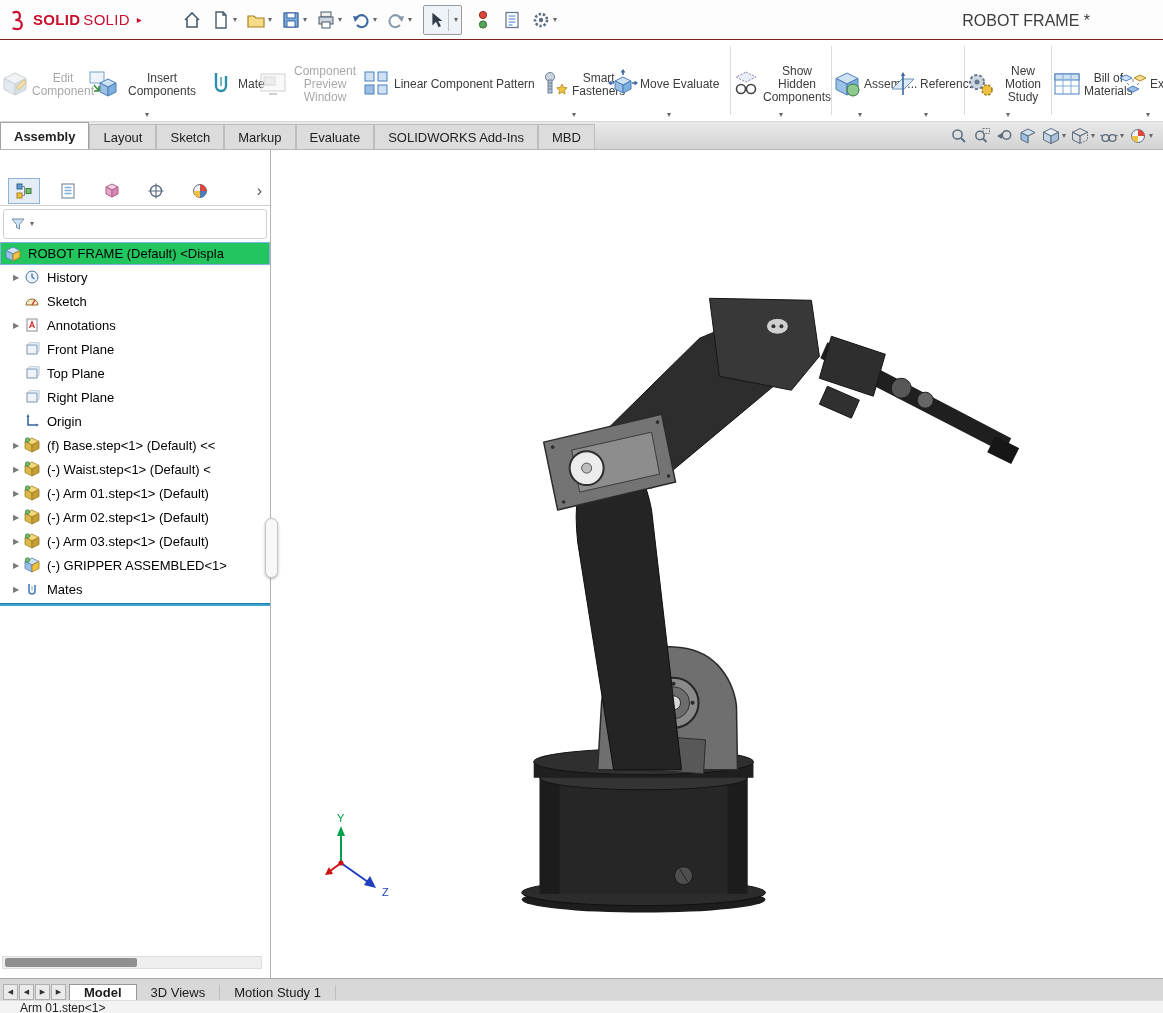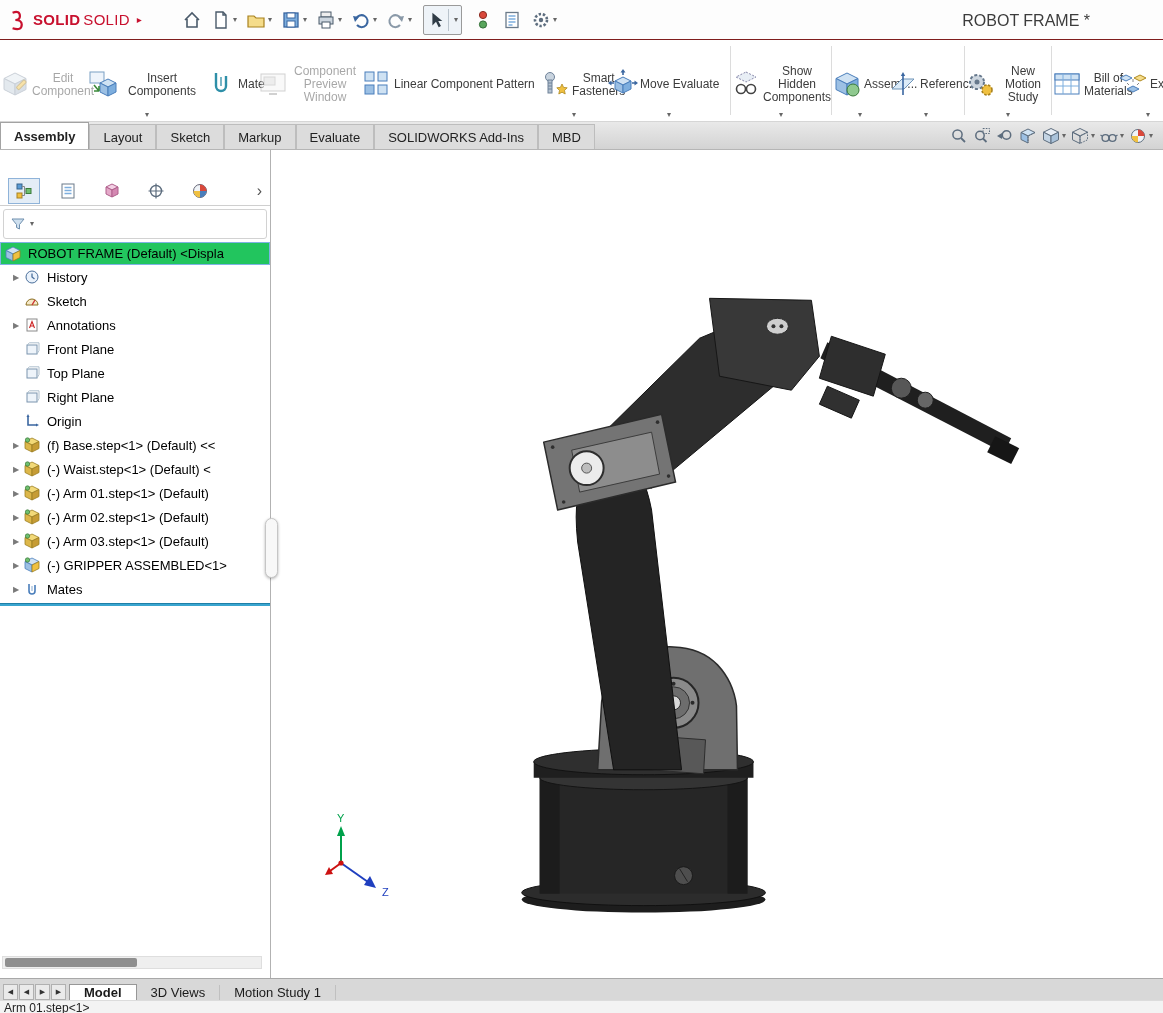--- a/index.html
+++ b/index.html
@@ -69,21 +69,21 @@
 
   .model{position:absolute;inset:0;width:100%;height:100%}
   .triad{position:absolute;left:20px;bottom:60px;width:130px;height:120px}
 
   
   .bottombar{position:absolute;left:0;right:0;bottom:13px;height:22px;background:#d8d8d8;border-top:1px solid #a8a8a8;display:flex;align-items:flex-end}
   .navbtns{display:flex;align-items:center;padding:0 3px;gap:1px}
   .navbtn{width:15px;height:16px;background:#eaeaea;border:1px solid #b0b0b0;font-size:7px;display:flex;align-items:center;justify-content:center;color:#333}
   .btab{padding:0 14px;display:flex;align-items:center;font-size:13px;color:#1a1a1a;border-right:1px solid #c0c0c0;cursor:default}
   .btab.active{background:#fff;font-weight:bold;border:1px solid #979797;border-bottom:none}
-  .statusbar{position:absolute;left:0;right:0;bottom:0;height:13px;background:#f3f3f3;border-top:1px solid #dcdcdc;overflow:hidden;padding-left:4px;font-size:12px;line-height:15px;color:#222}
+  .statusbar{position:absolute;left:0;right:0;bottom:0;height:13px;background:#f3f3f3;border-top:1px solid #dcdcdc;overflow:hidden;padding-left:20px;font-size:12px;line-height:15px;color:#222}
 </style>
 </head>
 <body>
 
 <div class="app">
 
   <div class="titlebar">
     <div class="logo">
       <svg viewBox="0 0 24 24">
           <path d="M5 4 q8 -3 8 4 q0 4 -5 4 q7 0 7 5 q0 7 -10 4" fill="none" stroke="#c8102e" stroke-width="2.4"></path>

